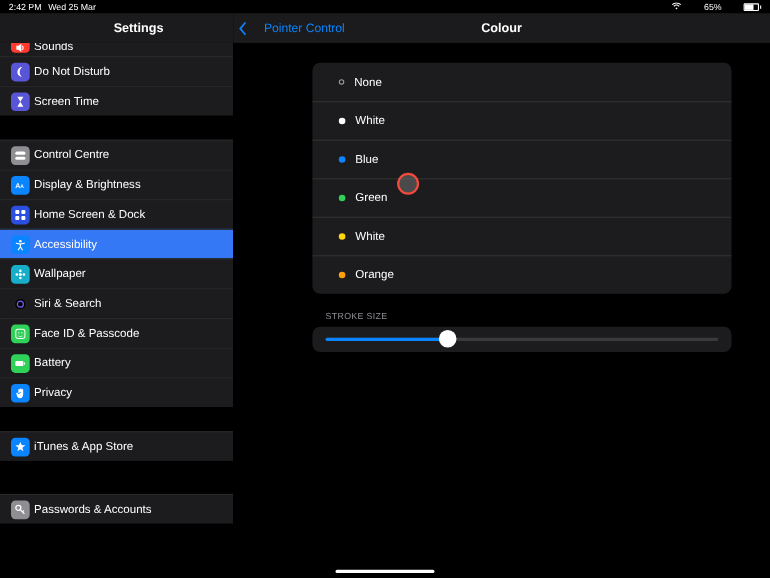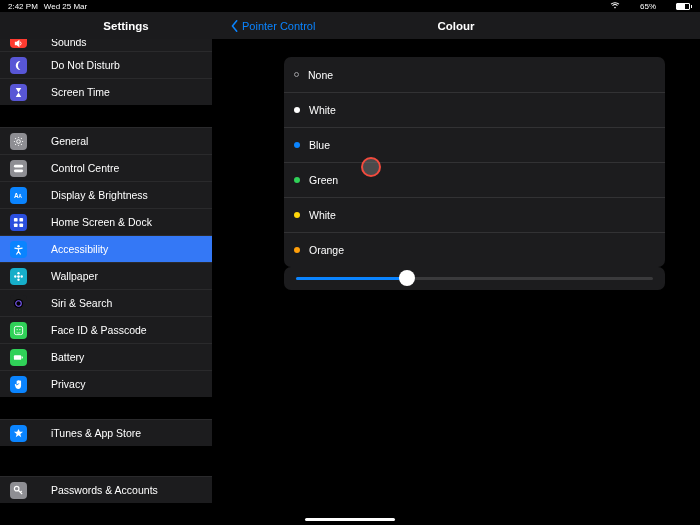--- a/index.html
+++ b/index.html
@@ -17,37 +17,37 @@
   .battery-tip { width: 1px; height: 3px; background: #fff; margin-left: 1px; }
 
   .content-area { flex: 1; display: flex; position: relative; }
 
   
   .sidebar { width: 212px; background: #000; display: flex; flex-direction: column; }
   .sidebar-header { height: 27px; background: #1b1b1d; display: flex; align-items: center; justify-content: center; font-size: 11.5px; font-weight: 600; padding-left: 40px; }
   .sidebar-list { flex: 1; overflow: hidden; }
   .group-gap { height: 22px; }
   .group-gap-lg { height: 30px; }
-  .row { display: flex; align-items: center; height: 27px; padding: 0 10px; gap: 24px; background: #1c1c1e; font-size: 10.5px; border-top: 0.5px solid #2a2a2c; }
+  .row { display: flex; align-items: center; height: 27px; padding: 0 10px; gap: 4px; background: #1c1c1e; font-size: 10.5px; border-top: 0.5px solid #2a2a2c; }
   .row:first-child { border-top: none; }
   .row.selected { background: #3478f6; }
   .row .label { color: #fff; }
   .icon-box { width: 17px; height: 17px; border-radius: 4px; display: flex; align-items: center; justify-content: center; flex-shrink: 0; }
   .icon-box svg { width: 11px; height: 11px; }
 
   
   .detail { flex: 1; background: #000; position: relative; }
   .detail-header { height: 27px; background: #1b1b1d; display: flex; align-items: center; justify-content: center; font-size: 11.5px; font-weight: 600; position: relative; }
-  .back-btn { position: absolute; left: 18px; display: flex; align-items: flex-start; gap: 2px; color: #0a84ff; font-size: 11px; font-weight: 400; }
+  .back-btn { position: absolute; left: 4px; display: flex; align-items: flex-start; gap: 14px; color: #0a84ff; font-size: 11px; font-weight: 400; }
   .chev { display:inline-block; }
   .chev svg { width: 10px; height: 12px; display:block; }
 
   .detail-body { padding: 18px 35px 0 72px; }
   .option-group { background: #1c1c1e; border-radius: 7px; overflow: hidden; }
-  .option-row { display: flex; align-items: center; height: 35px; padding: 0 10px; gap: 9px; font-size: 10.5px; border-top: 0.5px solid #323234; position: relative; }
+  .option-row { display: flex; align-items: center; height: 35px; padding: 0 24px; gap: 9px; font-size: 10.5px; border-top: 0.5px solid #323234; position: relative; }
   .option-row:first-child { border-top: none; }
   .dot { width: 6px; height: 6px; border-radius: 50%; flex-shrink: 0; }
   .dot.none { background: transparent; border: 0.8px solid #9a9a9e; width: 5px; height: 5px; }
   .check { position: absolute; right: 12px; color: #0a84ff; }
   .check svg { width: 12px; height: 12px; display:block; }
 
   .section-label { font-size: 8px; color: #8e8e93; letter-spacing: 0.3px; margin: 16px 0 5px 12px; }
   .slider-group { background: #1c1c1e; border-radius: 7px; padding: 10px 12px; }
   .slider-track { height: 2.5px; background: #3a3a3c; border-radius: 2px; position: relative; }
   .slider-fill { position: absolute; left: 0; top: 0; bottom: 0; background: #0a84ff; border-radius: 2px; }
@@ -110,29 +110,20 @@
               <svg viewBox="0 0 12 12">
                 <path d="M3 1h6L6 6l3 5H3l3-5z" fill="#fff"></path>
               </svg>
             </div>
             <span class="label">Screen Time</span>
           </div>
           <div class="group-gap"></div>
           <div class="row">
             <div class="icon-box" style="background: rgb(142, 142, 147);">
               <svg viewBox="0 0 12 12">
-                <circle cx="6" cy="6" r="2" fill="none" stroke="#fff" stroke-width="1"></circle>
-                <path d="M6 1v1M6 10v1M1 6h1M10 6h1M2.5 2.5l.7.7M8.8 8.8l.7.7M2.5 9.5l.7-.7M8.8 3.2l.7-.7" stroke="#fff" stroke-width="1.3"></path>
-              </svg>
-            </div>
-            <span class="label">General</span>
-          </div>
-          <div class="row">
-            <div class="icon-box" style="background: rgb(142, 142, 147);">
-              <svg viewBox="0 0 12 12">
                 <rect x="1" y="2" width="10" height="3" rx="1.5" fill="#fff"></rect>
                 <rect x="1" y="7" width="10" height="3" rx="1.5" fill="#fff"></rect>
               </svg>
             </div>
             <span class="label">Control Centre</span>
           </div>
           <div class="row">
             <div class="icon-box" style="background: rgb(10, 132, 255);">
               <svg viewBox="0 0 12 12">
                 <text x="1" y="9" font-size="7" fill="#fff" font-weight="bold">A</text>
@@ -265,20 +256,21 @@
             </div>
             <div class="option-row">
               <span class="dot" style="background: rgb(255, 214, 10);"></span>
               <span>White</span>
             </div>
             <div class="option-row">
               <span class="dot" style="background: rgb(255, 159, 10);"></span>
               <span>Orange</span>
             </div>
           </div>
+        <div class="section-label">STROKE SIZE</div>
         <div class="slider-group">
           <div class="slider-track">
             <div class="slider-fill" id="slider-fill" style="width: 31%;"></div>
             <div class="slider-thumb" id="slider-thumb" style="left: 31%;"></div>
           </div>
         </div>
       </div>
     </div>
   </div>
 

